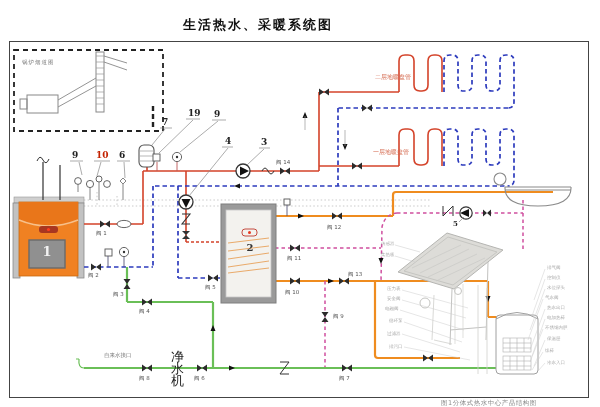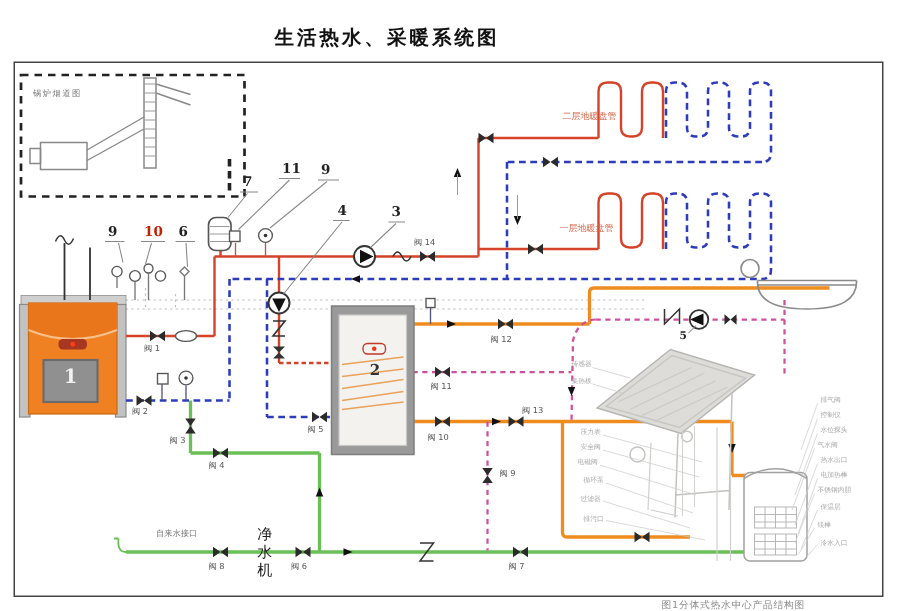--- a/index.html
+++ b/index.html
@@ -10,21 +10,21 @@
   .frame{position:absolute;left:9px;top:41px;width:578px;height:355px;border:1.5px solid #444;background:#fff;}
   svg.overlay{position:absolute;left:0;top:0;width:600px;height:407px;}
   .lbl{position:absolute;font-size:5.5px;color:#555;white-space:nowrap;line-height:6px;}
   .num{position:absolute;font-family:"DejaVu Serif",serif;font-weight:bold;font-size:9px;color:#222;line-height:9px;}
   .num.red{color:#c32200;}
   .coil-lbl{position:absolute;font-size:6px;color:#d4664a;white-space:nowrap;}
   .tiny{position:absolute;font-size:4.5px;color:#a8a8a8;white-space:nowrap;line-height:5px;}
   .flue-lbl{position:absolute;font-size:5.5px;color:#777;letter-spacing:1px;}
   .tap-lbl{position:absolute;font-size:5.5px;color:#777;}
   .caption{position:absolute;font-size:6.5px;color:#8a8a8a;letter-spacing:0.5px;}
-  .purifier{position:absolute;left:171px;top:351px;width:11px;font-size:10px;color:#222;
+  .purifier{position:absolute;left:171px;top:351px;width:11px;font-size:13px;color:#222;
             word-break:break-all;line-height:12px;text-align:center;}
   .boiler-one{position:absolute;left:29px;top:244px;width:36px;text-align:center;
               font-family:"DejaVu Serif",serif;font-weight:bold;font-size:13px;color:#f2f2f2;}
   .tank-two{position:absolute;left:243px;top:242px;width:14px;text-align:center;
             font-family:"DejaVu Serif",serif;font-weight:bold;font-size:10px;color:#333;}
 </style>
 </head>
 <body>
 
 <div class="stage">
@@ -239,21 +239,21 @@
       </g>
     </g>
   </svg>
 
   <div class="flue-lbl" style="left:22px;top:59px">锅炉烟道图</div>
 
   <div class="num" style="left:72px;top:151px">9</div>
   <div class="num red" style="left:96px;top:151px">10</div>
   <div class="num" style="left:119px;top:151px">6</div>
   <div class="num" style="left:162px;top:118px">7</div>
-  <div class="num" style="left:188px;top:109px">11</div>
+  <div class="num" style="left:188px;top:109px">19</div>
   <div class="num" style="left:214px;top:110px">9</div>
   <div class="num" style="left:225px;top:137px">4</div>
   <div class="num" style="left:261px;top:138px">3</div>
   <div class="num" style="left:453px;top:219px;font-size:7px">5</div>
   <div class="boiler-one">1</div>
   <div class="tank-two">2</div>
 
   <div class="lbl" style="left:96px;top:230px">阀 1</div>
   <div class="lbl" style="left:88px;top:272px">阀 2</div>
   <div class="lbl" style="left:113px;top:291px">阀 3</div>

